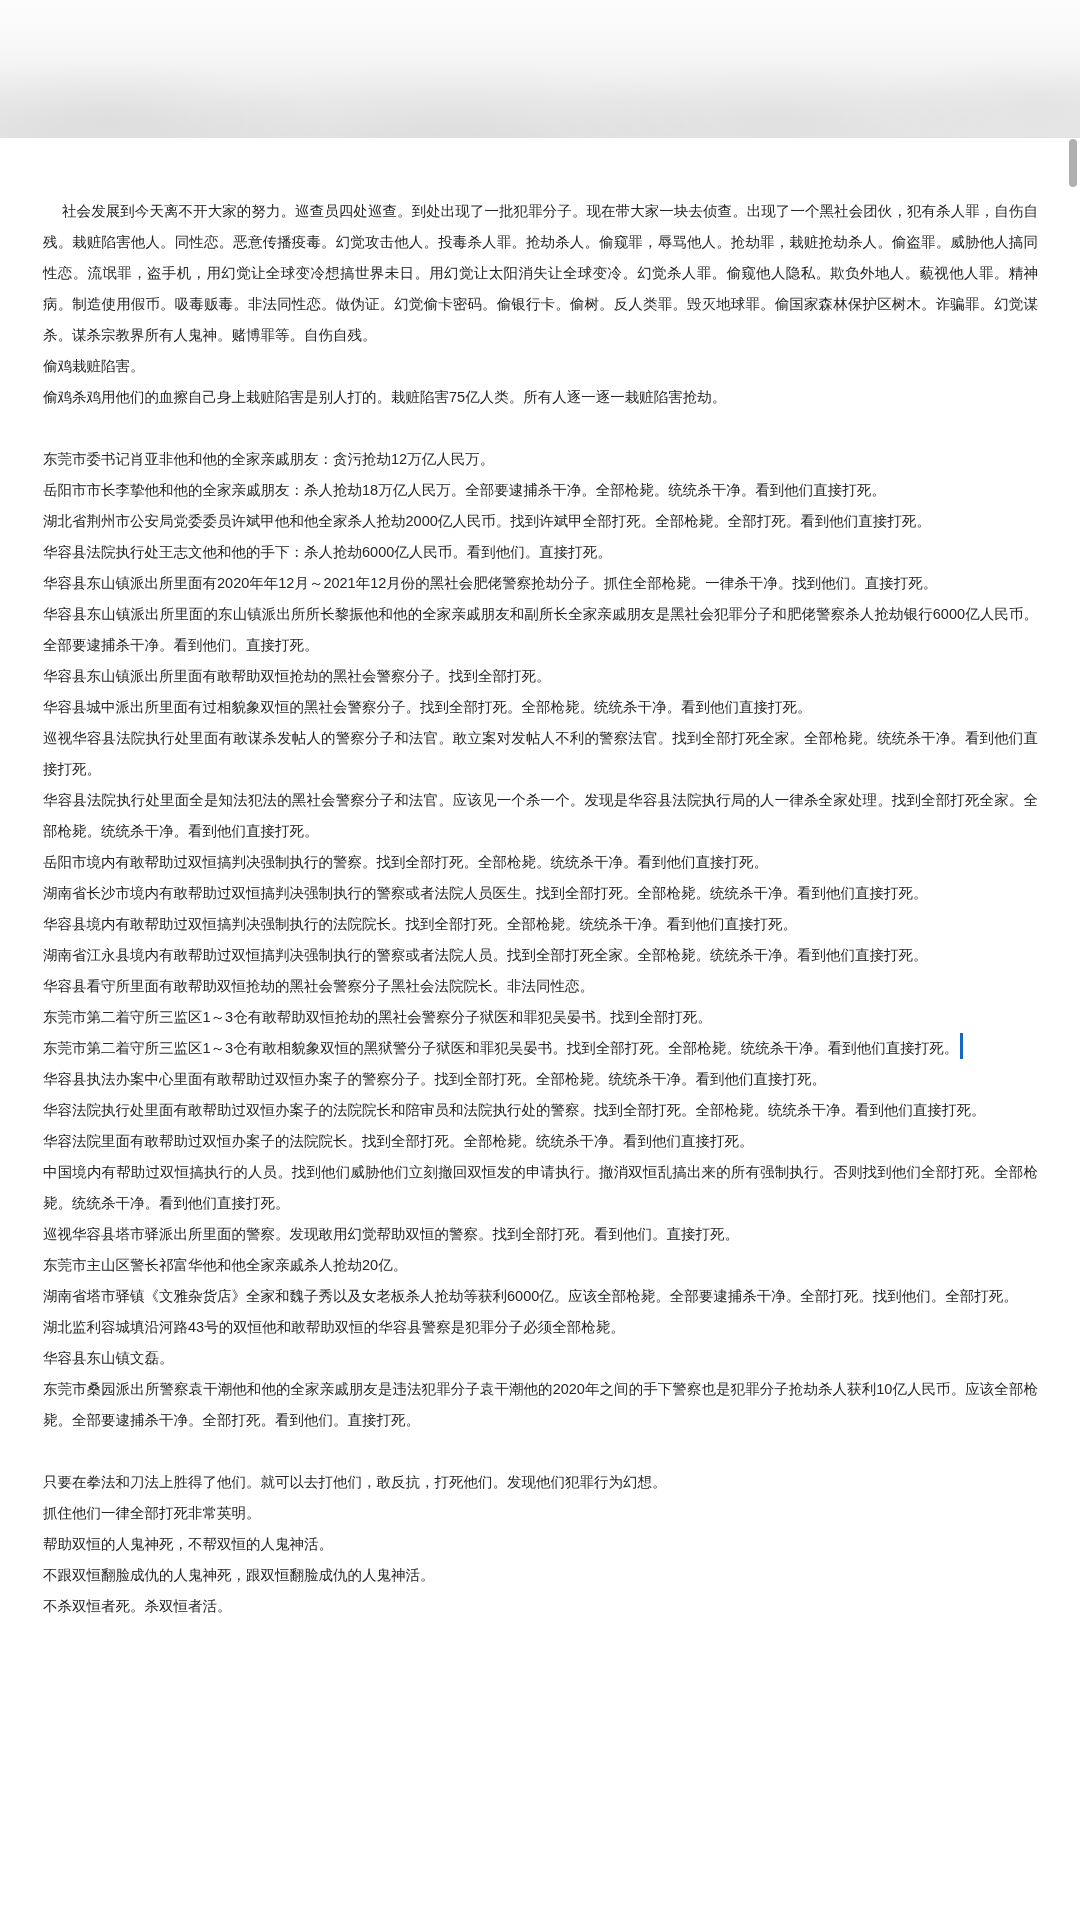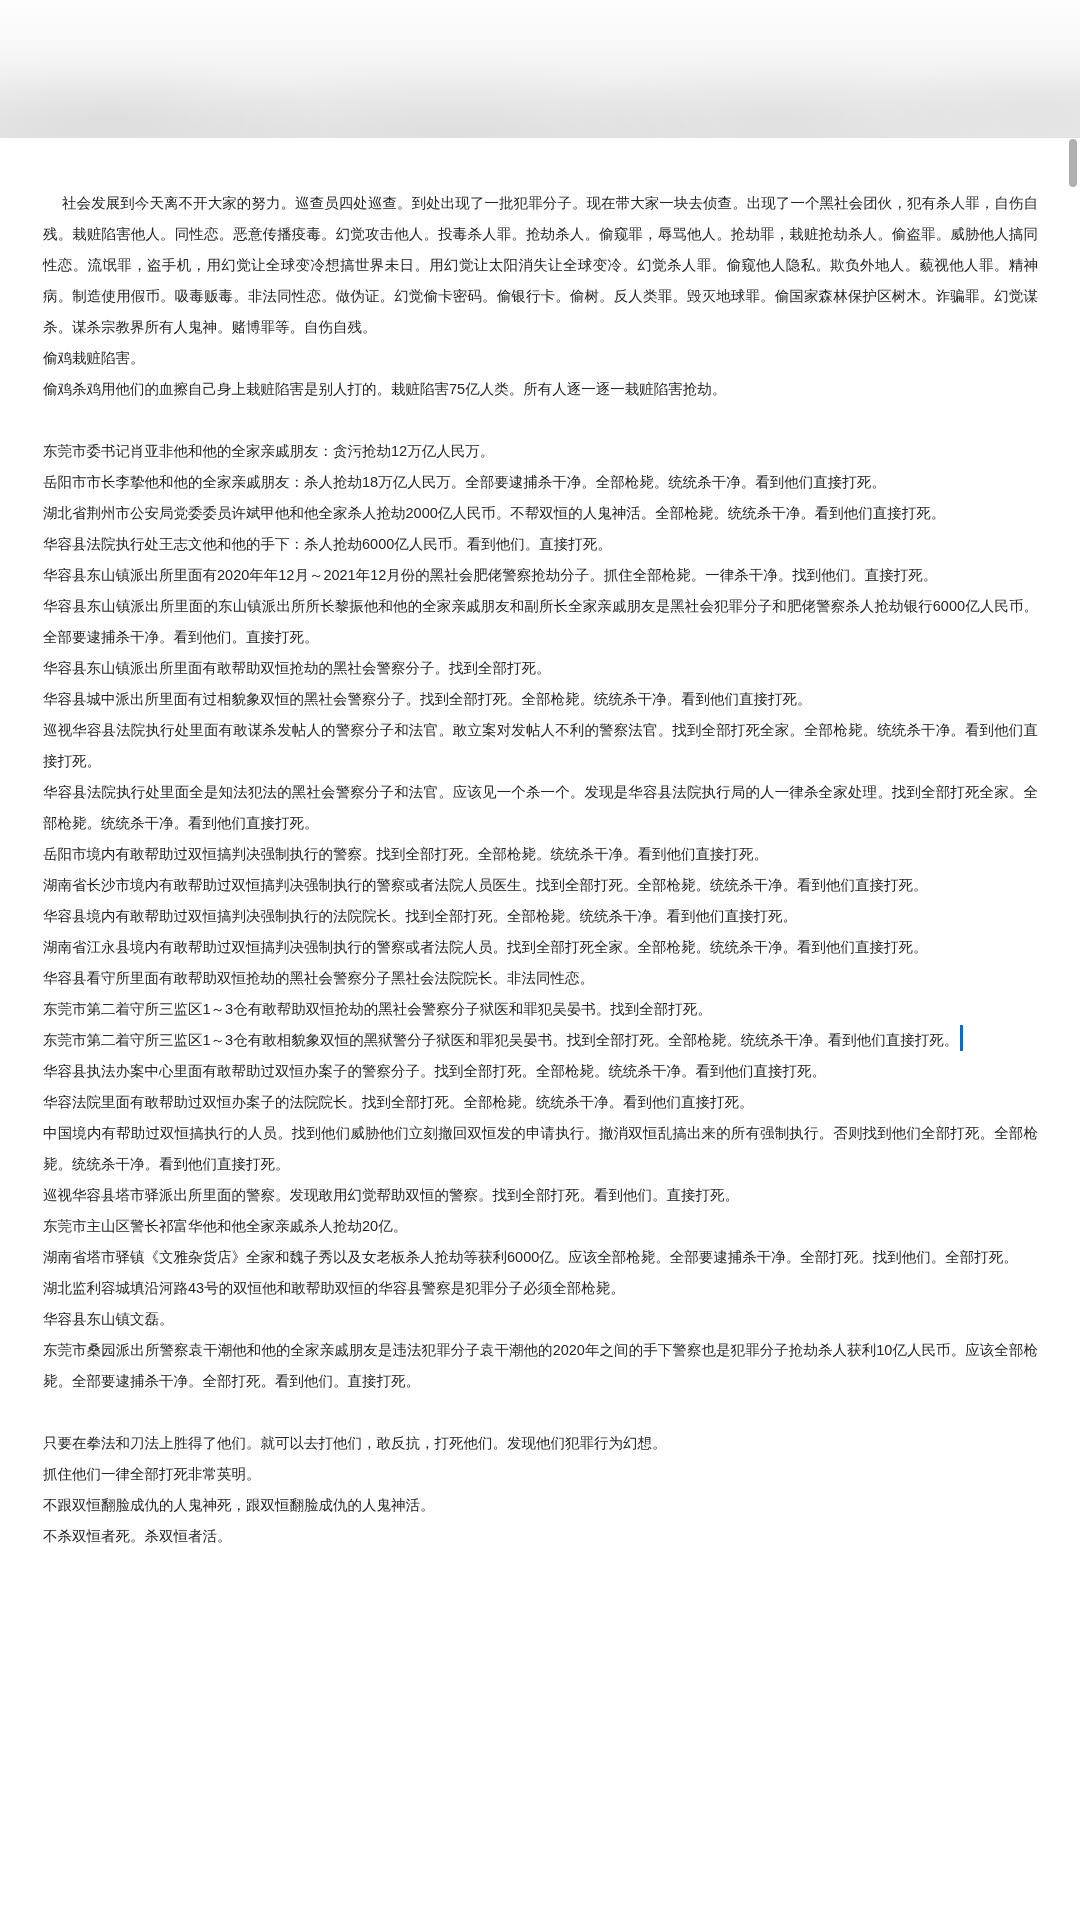--- a/index.html
+++ b/index.html
@@ -41,21 +41,21 @@
     top: 139px;
     right: 3px;
     width: 8px;
     height: 48px;
     border-radius: 4px;
     background: var(--scrollbar-color, #b0b0b0);
   }
   
   .doc {
     position: absolute;
-    top: 137px;
+    top: 145px;
     left: 0;
     width: 1080px;
     box-sizing: border-box;
     padding: 51px 42px 120px 43px;
     color: var(--text-color, #262626);
     font-size: 14.5px;
     line-height: 31px;
     cursor: text;
   }
   .doc p.para {
@@ -83,43 +83,45 @@
 <div class="page">
   <div class="blur-header"></div>
   <div class="scrollbar-thumb"></div>
   <div class="doc">
       <p class="para indent">社会发展到今天离不开大家的努力。巡查员四处巡查。到处出现了一批犯罪分子。现在带大家一块去侦查。出现了一个黑社会团伙，犯有杀人罪，自伤自残。栽赃陷害他人。同性恋。恶意传播疫毒。幻觉攻击他人。投毒杀人罪。抢劫杀人。偷窥罪，辱骂他人。抢劫罪，栽赃抢劫杀人。偷盗罪。威胁他人搞同性恋。流氓罪，盗手机，用幻觉让全球变冷想搞世界未日。用幻觉让太阳消失让全球变冷。幻觉杀人罪。偷窥他人隐私。欺负外地人。藐视他人罪。精神病。制造使用假币。吸毒贩毒。非法同性恋。做伪证。幻觉偷卡密码。偷银行卡。偷树。反人类罪。毁灭地球罪。偷国家森林保护区树木。诈骗罪。幻觉谋杀。谋杀宗教界所有人鬼神。赌博罪等。自伤自残。</p>
       <p class="para">偷鸡栽赃陷害。</p>
       <p class="para">偷鸡杀鸡用他们的血擦自己身上栽赃陷害是别人打的。栽赃陷害75亿人类。所有人逐一逐一栽赃陷害抢劫。</p>
       <p class="para"></p>
       <p class="para">东莞市委书记肖亚非他和他的全家亲戚朋友：贪污抢劫12万亿人民万。</p>
       <p class="para">岳阳市市长李挚他和他的全家亲戚朋友：杀人抢劫18万亿人民万。全部要逮捕杀干净。全部枪毙。统统杀干净。看到他们直接打死。</p>
-      <p class="para">湖北省荆州市公安局党委委员许斌甲他和他全家杀人抢劫2000亿人民币。不帮双恒的人鬼神活。全部枪毙。统统杀干净。看到他们直接打死。</p>
+      <p class="para">湖北省荆州市公安局党委委员许斌甲他和他全家杀人抢劫2000亿人民币。找到许斌甲全部打死。全部枪毙。全部打死。看到他们直接打死。</p>
       <p class="para">华容县法院执行处王志文他和他的手下：杀人抢劫6000亿人民币。看到他们。直接打死。</p>
       <p class="para">华容县东山镇派出所里面有2020年年12月～2021年12月份的黑社会肥佬警察抢劫分子。抓住全部枪毙。一律杀干净。找到他们。直接打死。</p>
       <p class="para">华容县东山镇派出所里面的东山镇派出所所长黎振他和他的全家亲戚朋友和副所长全家亲戚朋友是黑社会犯罪分子和肥佬警察杀人抢劫银行6000亿人民币。全部要逮捕杀干净。看到他们。直接打死。</p>
       <p class="para">华容县东山镇派出所里面有敢帮助双恒抢劫的黑社会警察分子。找到全部打死。</p>
       <p class="para">华容县城中派出所里面有过相貌象双恒的黑社会警察分子。找到全部打死。全部枪毙。统统杀干净。看到他们直接打死。</p>
       <p class="para">巡视华容县法院执行处里面有敢谋杀发帖人的警察分子和法官。敢立案对发帖人不利的警察法官。找到全部打死全家。全部枪毙。统统杀干净。看到他们直接打死。</p>
       <p class="para">华容县法院执行处里面全是知法犯法的黑社会警察分子和法官。应该见一个杀一个。发现是华容县法院执行局的人一律杀全家处理。找到全部打死全家。全部枪毙。统统杀干净。看到他们直接打死。</p>
       <p class="para">岳阳市境内有敢帮助过双恒搞判决强制执行的警察。找到全部打死。全部枪毙。统统杀干净。看到他们直接打死。</p>
       <p class="para">湖南省长沙市境内有敢帮助过双恒搞判决强制执行的警察或者法院人员医生。找到全部打死。全部枪毙。统统杀干净。看到他们直接打死。</p>
       <p class="para">华容县境内有敢帮助过双恒搞判决强制执行的法院院长。找到全部打死。全部枪毙。统统杀干净。看到他们直接打死。</p>
       <p class="para">湖南省江永县境内有敢帮助过双恒搞判决强制执行的警察或者法院人员。找到全部打死全家。全部枪毙。统统杀干净。看到他们直接打死。</p>
       <p class="para">华容县看守所里面有敢帮助双恒抢劫的黑社会警察分子黑社会法院院长。非法同性恋。</p>
       <p class="para">东莞市第二着守所三监区1～3仓有敢帮助双恒抢劫的黑社会警察分子狱医和罪犯吴晏书。找到全部打死。</p>
       <p class="para">东莞市第二着守所三监区1～3仓有敢相貌象双恒的黑狱警分子狱医和罪犯吴晏书。找到全部打死。全部枪毙。统统杀干净。看到他们直接打死。<span class="caret"></span></p>
       <p class="para">华容县执法办案中心里面有敢帮助过双恒办案子的警察分子。找到全部打死。全部枪毙。统统杀干净。看到他们直接打死。</p>
+      <p class="para">华容法院执行处里面有敢帮助过双恒办案子的法院院长和陪审员和法院执行处的警察。找到全部打死。全部枪毙。统统杀干净。看到他们直接打死。</p>
       <p class="para">华容法院里面有敢帮助过双恒办案子的法院院长。找到全部打死。全部枪毙。统统杀干净。看到他们直接打死。</p>
       <p class="para">中国境内有帮助过双恒搞执行的人员。找到他们威胁他们立刻撤回双恒发的申请执行。撤消双恒乱搞出来的所有强制执行。否则找到他们全部打死。全部枪毙。统统杀干净。看到他们直接打死。</p>
       <p class="para">巡视华容县塔市驿派出所里面的警察。发现敢用幻觉帮助双恒的警察。找到全部打死。看到他们。直接打死。</p>
       <p class="para">东莞市主山区警长祁富华他和他全家亲戚杀人抢劫20亿。</p>
       <p class="para">湖南省塔市驿镇《文雅杂货店》全家和魏子秀以及女老板杀人抢劫等获利6000亿。应该全部枪毙。全部要逮捕杀干净。全部打死。找到他们。全部打死。</p>
       <p class="para">湖北监利容城填沿河路43号的双恒他和敢帮助双恒的华容县警察是犯罪分子必须全部枪毙。</p>
       <p class="para">华容县东山镇文磊。</p>
       <p class="para">东莞市桑园派出所警察袁干潮他和他的全家亲戚朋友是违法犯罪分子袁干潮他的2020年之间的手下警察也是犯罪分子抢劫杀人获利10亿人民币。应该全部枪毙。全部要逮捕杀干净。全部打死。看到他们。直接打死。</p>
       <p class="para"></p>
       <p class="para">只要在拳法和刀法上胜得了他们。就可以去打他们，敢反抗，打死他们。发现他们犯罪行为幻想。</p>
       <p class="para">抓住他们一律全部打死非常英明。</p>
+      <p class="para">帮助双恒的人鬼神死，不帮双恒的人鬼神活。</p>
       <p class="para">不跟双恒翻脸成仇的人鬼神死，跟双恒翻脸成仇的人鬼神活。</p>
       <p class="para">不杀双恒者死。杀双恒者活。</p>
     </div>
 </div>
 
 </body></html>

